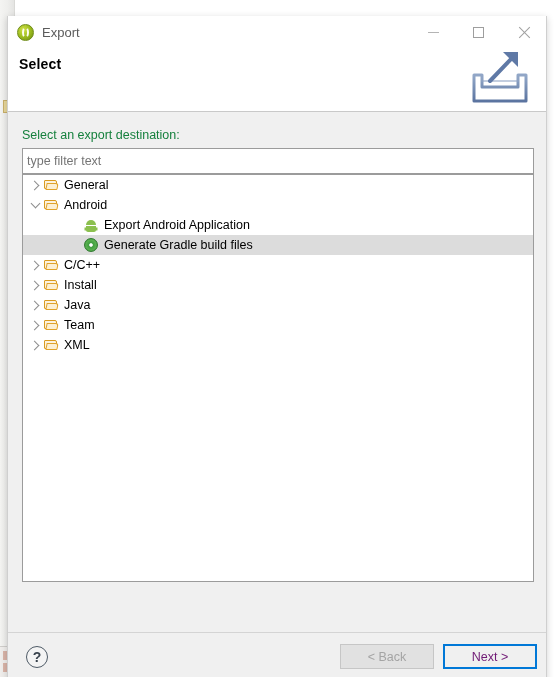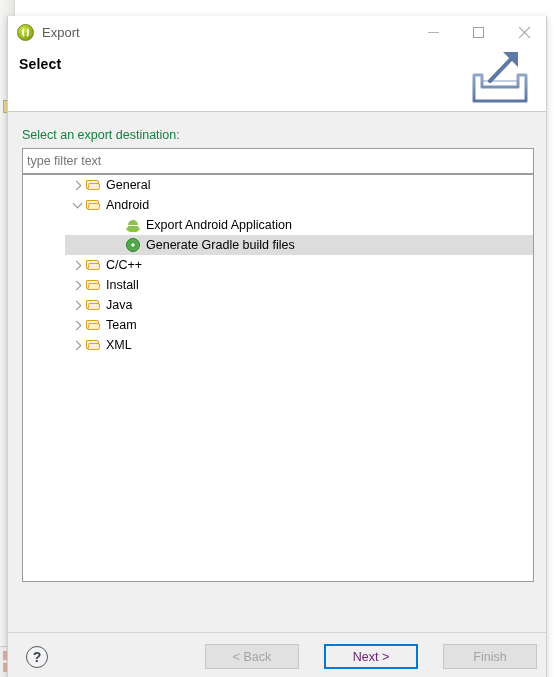--- a/index.html
+++ b/index.html
@@ -186,21 +186,20 @@
     overflow: hidden;
   }
   .tree-row {
     display: flex;
     align-items: center;
     height: 20px;
     font-size: 12.5px;
     color: #000;
     padding-left: 4px;
     white-space: nowrap;
-    margin-left: 42px;
   }
   .tree-row.selected { background: #dcdcdc; }
   .tree-row.indent1 { padding-left: 4px; }
   .tree-row.indent2 { padding-left: 44px; }
 
   .twisty {
     width: 16px; height: 16px;
     display: inline-flex; align-items: center; justify-content: center;
     flex: 0 0 16px;
   }
@@ -285,21 +284,21 @@
     font-size: 14px;
     font-weight: bold;
     display: flex; align-items: center; justify-content: center;
     box-sizing: border-box;
     background: #f4f4f4;
   }
   .btn-row {
     position: absolute;
     right: 9px; top: 11px;
     display: flex;
-    gap: 25px;
+    gap: 9px;
     border-radius: 12px;
   }
   .btn {
     width: 94px; height: 25px;
     font-family: "Liberation Sans", sans-serif;
     font-size: 12.5px;
     display: flex; align-items: center; justify-content: center;
     box-sizing: border-box;
     background: #e1e1e1;
     border: 1px solid #adadad;
@@ -445,17 +444,16 @@
           <span class="ico ico-folder"></span>
           <span>XML</span>
         </div>
       </div>
 
     <div class="footer">
       <div class="help-btn">?</div>
       <div class="btn-row" id="btnrow">
           <div class="btn disabled">&lt; Back</div>
           <div class="btn default">Next &gt;</div>
-          <div class="btn disabled">Finish</div>
         </div>
     </div>
   </div>
 </div>
 
 </body></html>

